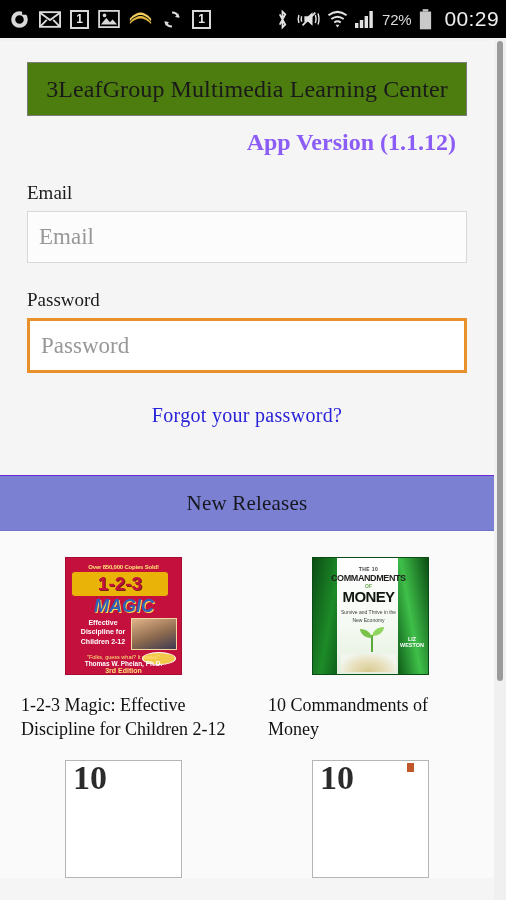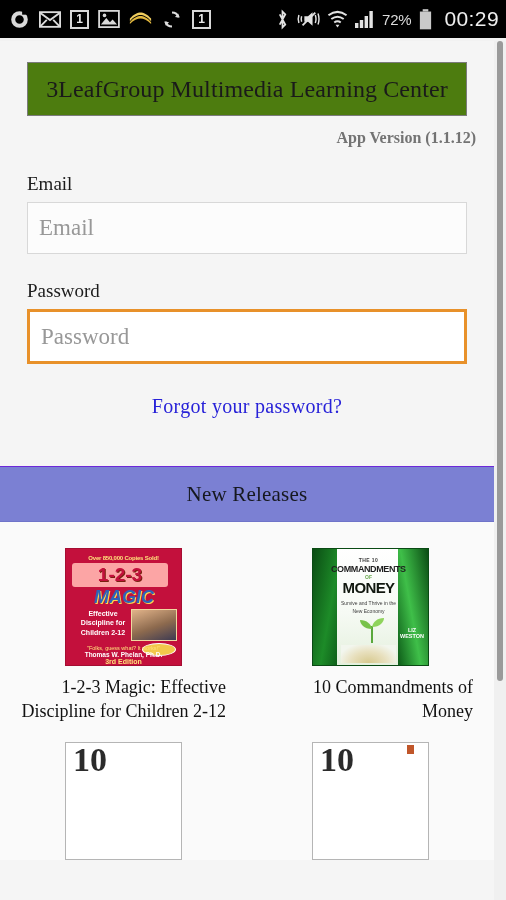--- a/index.html
+++ b/index.html
@@ -52,22 +52,22 @@
     background:#4d7c0f;
     border:1px solid #7b7b7b;
     height:54px;
     display:flex; align-items:center; justify-content:center;
   }
   #titlebanner .t{
     font-size:24px; color:#1a1a1a; letter-spacing:.1px;
     font-family:"Liberation Serif", serif;
   }
   #appversion{
-    text-align:right; margin:13px 18px 0 0;
-    font-size:16px; font-weight:bold; color:#737373;
+    text-align:right; margin:13px 38px 0 0;
+    font-size:24px; font-weight:bold; color:#8b5cf6;
   }
 
   .fieldlabel{
     margin:26px 0 7px 27px;
     font-size:19px; color:#1c1c1c;
   }
   .inputbox{
     margin:0 27px;
     height:52px;
     background:#fcfcfc;
@@ -123,35 +123,35 @@
     width:247px;
     display:flex; flex-direction:column; align-items:center;
     padding-top:10px;
   }
   .cover{
     width:117px; height:118px;
     background:#fff; border:1px solid #c8c8c8;
     position:relative; overflow:hidden;
   }
   .bookcaption{
-    margin-top:9px; width:205px; text-align:right;
+    margin-top:18px; width:205px; text-align:left;
     font-size:18px; line-height:1.35; color:#111;
   }
 
   
   .cv-magic{ background:#c3103c; border-color:#a50d32; }
   .cv-magic .band{
     position:absolute; left:4px; right:4px; top:3px; height:11px;
     background:#c3103c; color:#ffe27a; font-size:6px; font-weight:bold;
     display:flex;align-items:center;justify-content:center;
     font-family:"Liberation Sans",sans-serif; letter-spacing:-.2px;
   }
   .cv-magic .num123{
     position:absolute; top:14px; left:6px; right:13px; height:24px;
-    background:#fca5a5; border-radius:3px;
+    background:#eab308; border-radius:3px;
     color:#c3103c; font-size:19px; font-weight:bold;
     display:flex;align-items:center;justify-content:center;
     font-family:"Liberation Sans",sans-serif;
     text-shadow:1px 1px 0 #7a2010;
   }
   .cv-magic .magicword{
     position:absolute; top:38px; left:5px; right:4px; height:20px;
     color:#2e63b8; font-size:18px; font-weight:bold; font-style:italic;
     display:flex;align-items:center;justify-content:center;
     font-family:"Liberation Sans",sans-serif;

